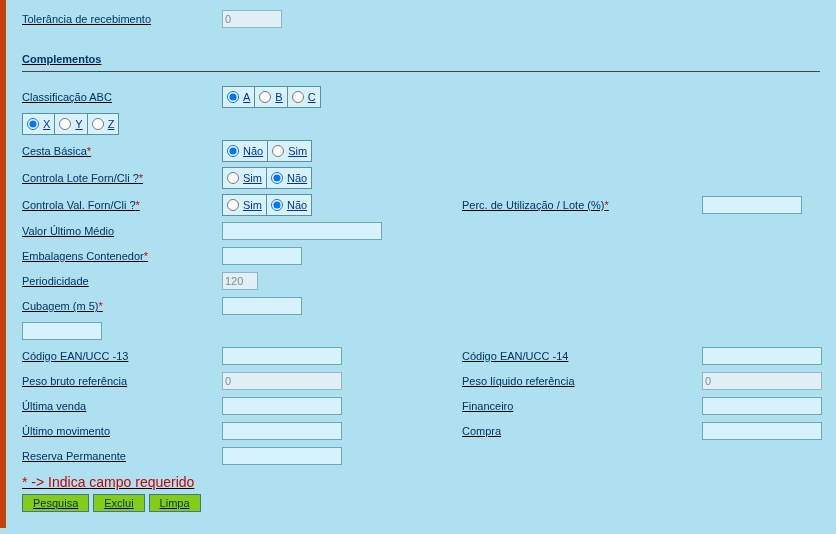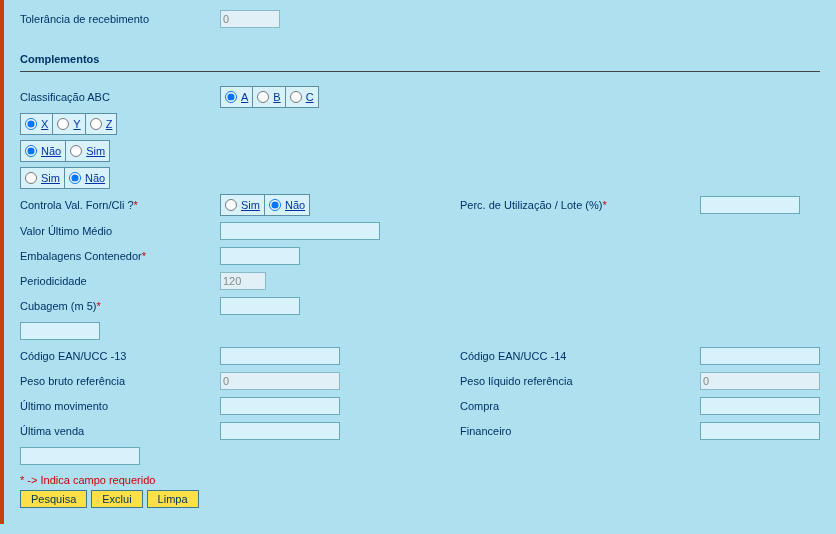--- a/index.html
+++ b/index.html
@@ -9,21 +9,22 @@
     background: #aee0f0;
     font-family: Verdana, Geneva, sans-serif;
     font-size: 11px;
     color: #000;
     width: 836px;
     height: 534px;
     overflow: hidden;
   }
   .page {
     padding: 4px 16px 16px 16px;
-    border-left: 4px solid #c2410c;
+    border-left: 6px solid #c2410c;
+    text-decoration: underline;
   }
   .form-row {
     display: flex;
     align-items: center;
     margin: 5px 0;
     min-height: 20px;
   }
   .label-col {
     width: 200px;
     flex-shrink: 0;
@@ -86,30 +87,30 @@
     text-decoration: underline;
     cursor: pointer;
     font-size: 11px;
   }
   .radio-opt input[type="radio"] {
     margin: 0 2px 0 0;
     width: 12px; height: 12px;
   }
   .footer-note {
     color: #c00;
-    font-size: 11px;
+    font-size: 14px;
     margin-top: 8px;
   }
   .btn-bar {
     display: flex;
     gap: 4px;
     margin-top: 4px;
   }
   .btn {
-    background: #fde047;
+    background: #84cc16;
     border: 1px solid #3a7a90;
     color: #003355;
     font-size: 11px;
     padding: 2px 10px;
     cursor: pointer;
     text-align: right;
   }
 </style>
 </head>
 <body>
@@ -160,35 +161,37 @@
         <span class="radio-opt">
             <input type="radio" name="xyz" style="">
             <label>Z</label>
           </span>
       </span>
     </div>
   </div>
 
 
   <div class="form-row">
+    <div class="label-col"><span>Cesta Básica</span><span class="req">*</span></div>
     <div class="field-col">
       <span class="radio-group">
         <span class="radio-opt">
             <input type="radio" name="cesta" checked="" style="">
             <label>Não</label>
           </span>
         <span class="radio-opt">
             <input type="radio" name="cesta" style="">
             <label>Sim</label>
           </span>
       </span>
     </div>
   </div>
 
   <div class="form-row">
+    <div class="label-col"><span>Controla Lote Forn/Cli ?</span><span class="req">*</span></div>
     <div class="field-col">
       <span class="radio-group">
         <span class="radio-opt">
             <input type="radio" name="clote" style="">
             <label>Sim</label>
           </span>
         <span class="radio-opt">
             <input type="radio" name="clote" checked="" style="">
             <label>Não</label>
           </span>
@@ -221,21 +224,21 @@
     <div class="field-col"><input type="text" style="width: 160px;" value=""></div>
   </div>
 
   <div class="form-row">
     <div class="label-col"><span>Embalagens Contenedor</span><span class="req">*</span></div>
     <div class="field-col"><input type="text" style="width: 80px;" value=""></div>
   </div>
 
   <div class="form-row">
     <div class="label-col">Periodicidade</div>
-    <div class="field-col"><input type="text" class="readonly" style="width: 46px;" value="120"></div>
+    <div class="field-col"><input type="text" class="readonly" style="width: 36px;" value="120"></div>
   </div>
 
   <div class="form-row">
     <div class="label-col"><span>Cubagem (m 5)</span><span class="req">*</span></div>
     <div class="field-col"><input type="text" style="width: 80px;" value=""></div>
   </div>
 
   <div class="form-row">
     <div class="field-col"><input type="text" style="width: 80px;" value=""></div>
   </div>
@@ -248,34 +251,35 @@
   </div>
 
   <div class="form-row">
     <div class="label-col">Peso bruto referência</div>
     <div class="field-col"><input type="text" class="readonly" style="width: 120px;" value="0"></div>
     <div class="label-col2">Peso líquido referência</div>
     <div class="field-col2"><input type="text" class="readonly" style="width: 120px;" value="0"></div>
   </div>
 
   <div class="form-row">
+    <div class="label-col">Última venda</div>
+    <div class="field-col"><input type="text" style="width: 120px;" value=""></div>
+    <div class="label-col2">Financeiro</div>
+    <div class="field-col2"><input type="text" style="width: 120px;" value=""></div>
+  </div>
+
+  <div class="form-row">
     <div class="label-col">Último movimento</div>
     <div class="field-col"><input type="text" style="width: 120px;" value=""></div>
     <div class="label-col2">Compra</div>
     <div class="field-col2"><input type="text" style="width: 120px;" value=""></div>
   </div>
 
   <div class="form-row">
-    <div class="label-col">Última venda</div>
-    <div class="field-col"><input type="text" style="width: 120px;" value=""></div>
-    <div class="label-col2">Financeiro</div>
-    <div class="field-col2"><input type="text" style="width: 120px;" value=""></div>
-  </div>
-
-  <div class="form-row">
+    <div class="label-col">Reserva Permanente</div>
     <div class="field-col"><input type="text" style="width: 120px;" value=""></div>
   </div>
 
   <div class="footer-note">* -&gt; Indica campo requerido</div>
 
   <div class="btn-bar">
     <button class="btn">Pesquisa</button>
     <button class="btn">Exclui</button>
     <button class="btn">Limpa</button>
   </div>

